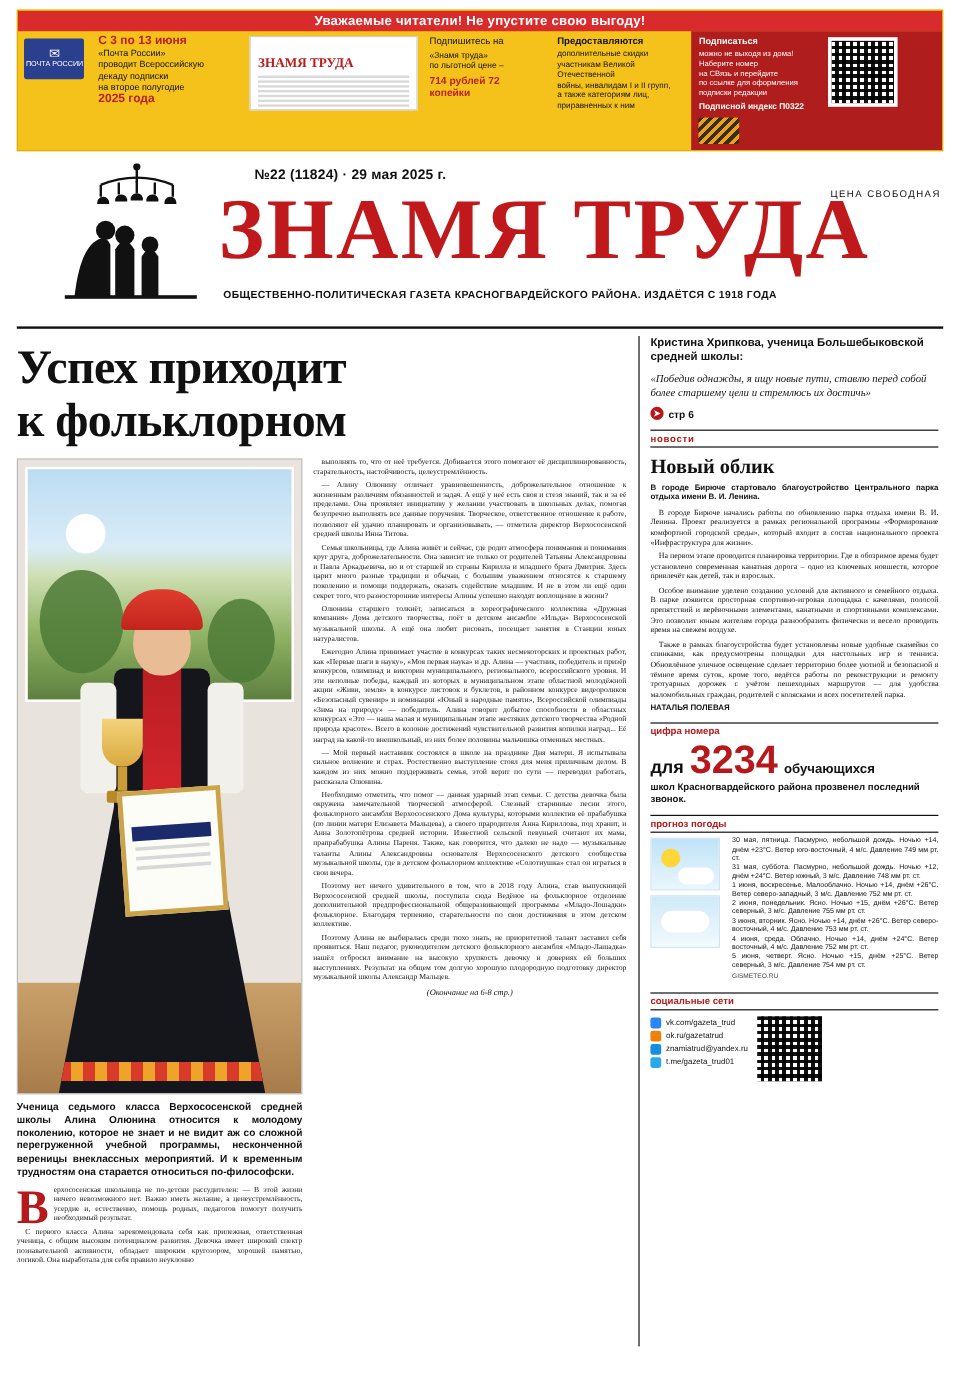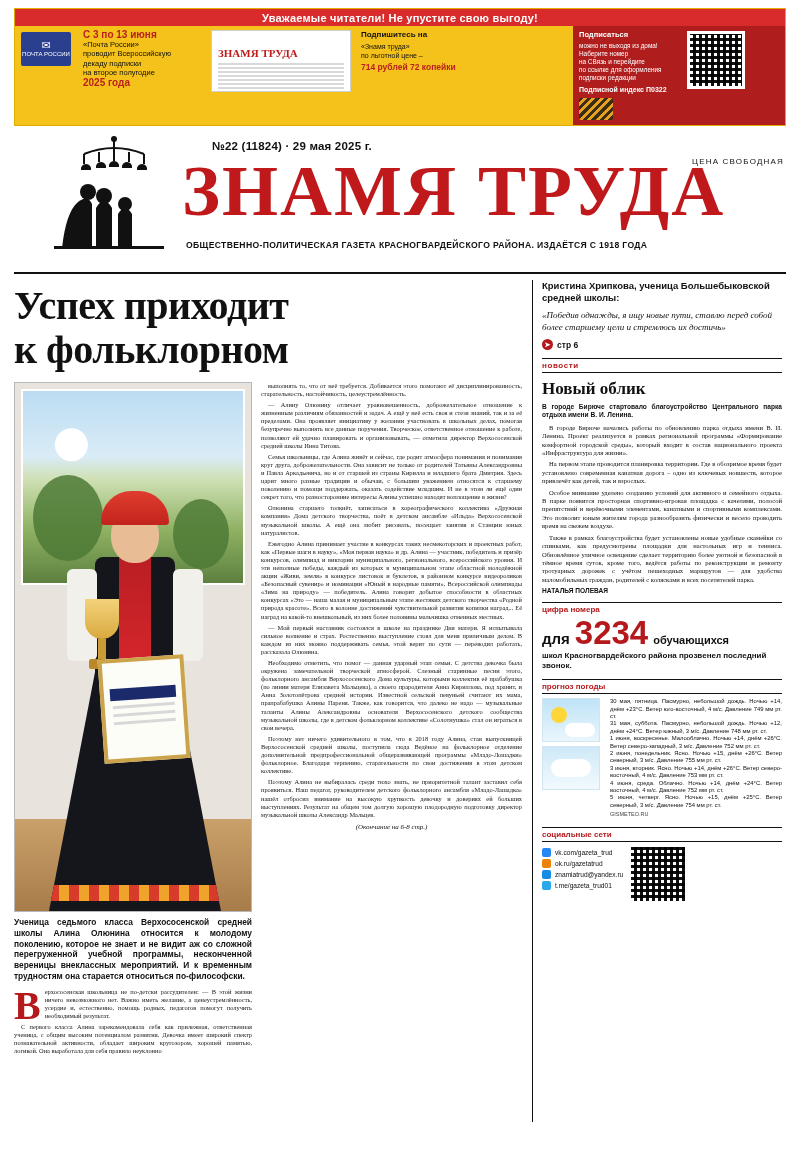--- a/index.html
+++ b/index.html
@@ -48,21 +48,21 @@
     width: 140px; height: 62px; background: #fff; border: 1px solid #cfcfcf;
     position: relative; overflow: hidden;
   }
   .ad-paper .pname {
     position: absolute; top: 16px; left: 6px; font-family: "Liberation Serif", serif;
     color: #c01a1a; font-weight: bold; font-size: 11px;
   }
   .ad-paper .plines { position: absolute; top: 32px; left: 6px; right: 6px; }
   .ad-paper .plines i { display: block; height: 2px; background: #d9d9d9; margin-bottom: 2px; }
   .ad-c3 { width: 108px; }
-  .ad-c3 .hdr { font-size: 8px; font-weight: bold; margin-bottom: 3px; }
+  .ad-c3 .hdr { font-size: 8px; font-weight: normal; margin-bottom: 3px; }
   .ad-c3 .txt { font-size: 7px; line-height: 9px; }
   .ad-c3 .price { font-size: 8.5px; font-weight: bold; color: #b91f1f; margin-top: 2px; }
   .ad-c4 { width: 120px; }
   .ad-c4 .hdr { font-size: 8px; font-weight: bold; margin-bottom: 3px; }
   .ad-c4 .txt { font-size: 6.8px; line-height: 8.6px; }
   .ad-right {
     margin-left: auto; width: 212px; background: #b01d1d; color: #fff;
     padding: 5px 6px; display: flex; gap: 20px;
   }
   .ad-right .rtxt { font-family: "Liberation Sans", sans-serif; font-size: 6.4px; line-height: 8px; }
@@ -313,20 +313,28 @@
               <i></i>
               <i></i>
           </div>
         </div>
       </div>
       <div class="ad-col ad-c3">
         <div class="hdr">Подпишитесь на</div>
         <div class="txt">«Знамя труда»</div>
         <div class="txt">по льготной цене –</div>
         <div class="price">714 рублей 72 копейки</div>
+      </div>
+      <div class="ad-col ad-c4">
+        <div class="hdr">Предоставляются</div>
+        <div class="txt">дополнительные скидки</div>
+        <div class="txt">участникам Великой Отечественной</div>
+        <div class="txt">войны, инвалидам I и II групп,</div>
+        <div class="txt">а также категориям лиц,</div>
+        <div class="txt">приравненных к ним</div>
       </div>
       <div class="ad-right">
         <div class="rtxt">
           <div class="rtitle">Подписаться</div>
           <div>можно не выходя из дома!</div>
           <div>Наберите номер</div>
           <div>на СВязь и перейдите</div>
           <div>по ссылке для оформления</div>
           <div>подписки редакции</div>
           <div class="idx">Подписной индекс П0322</div>

